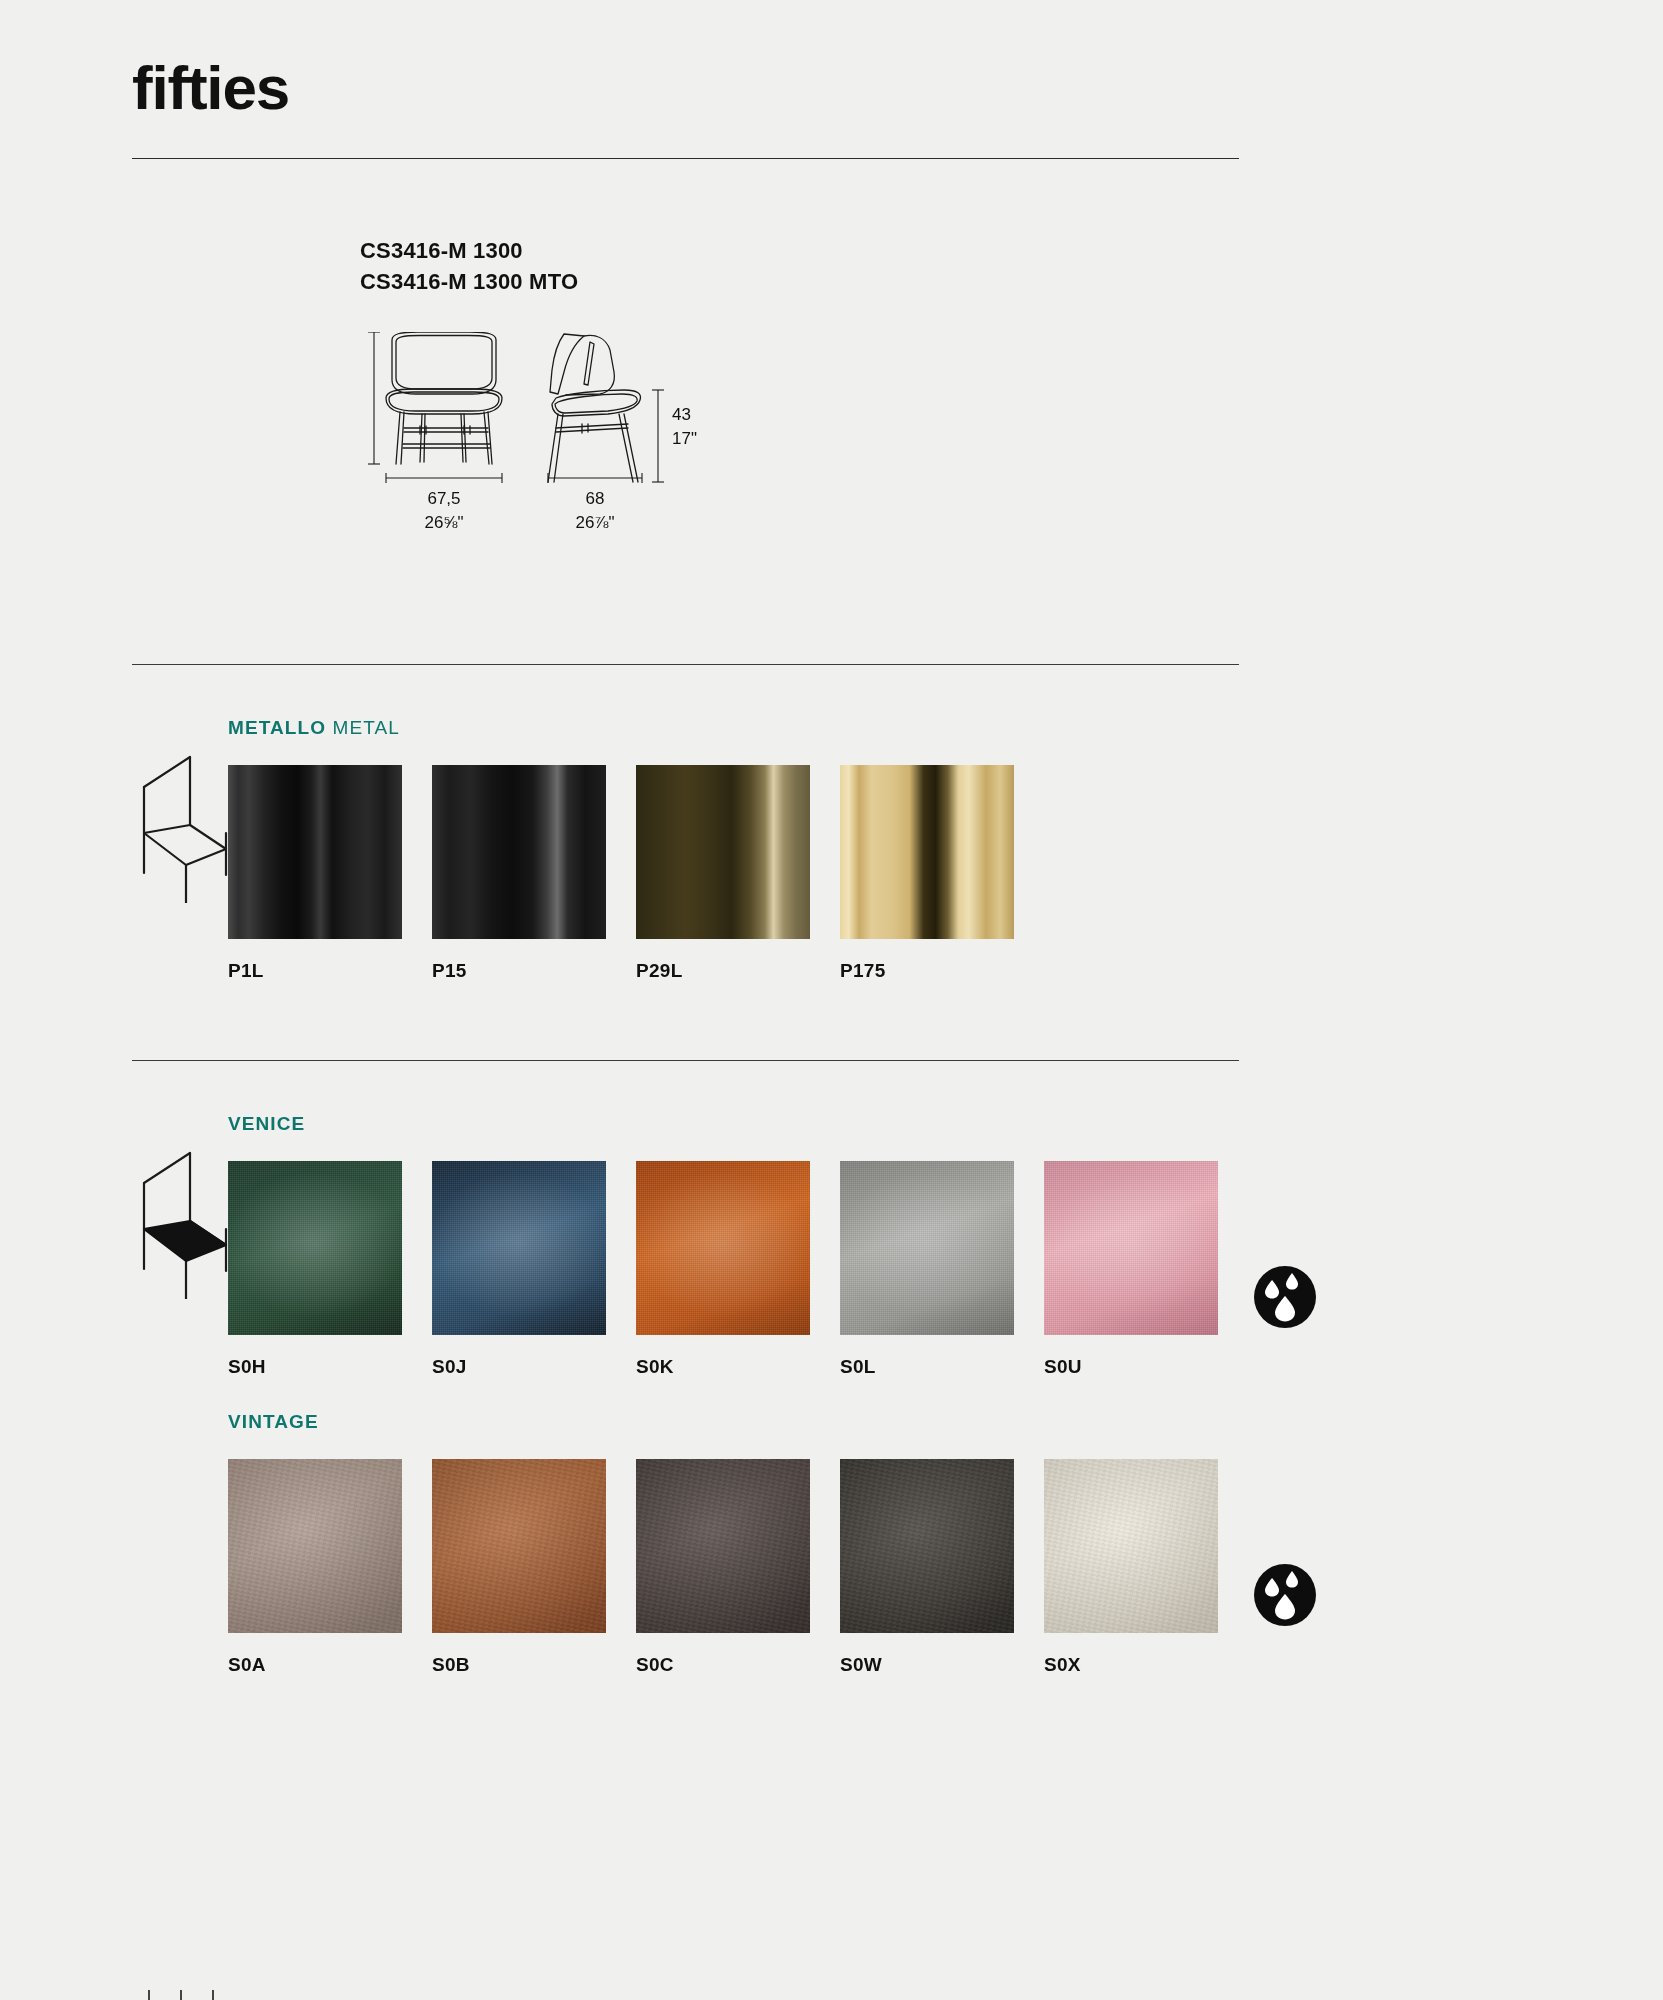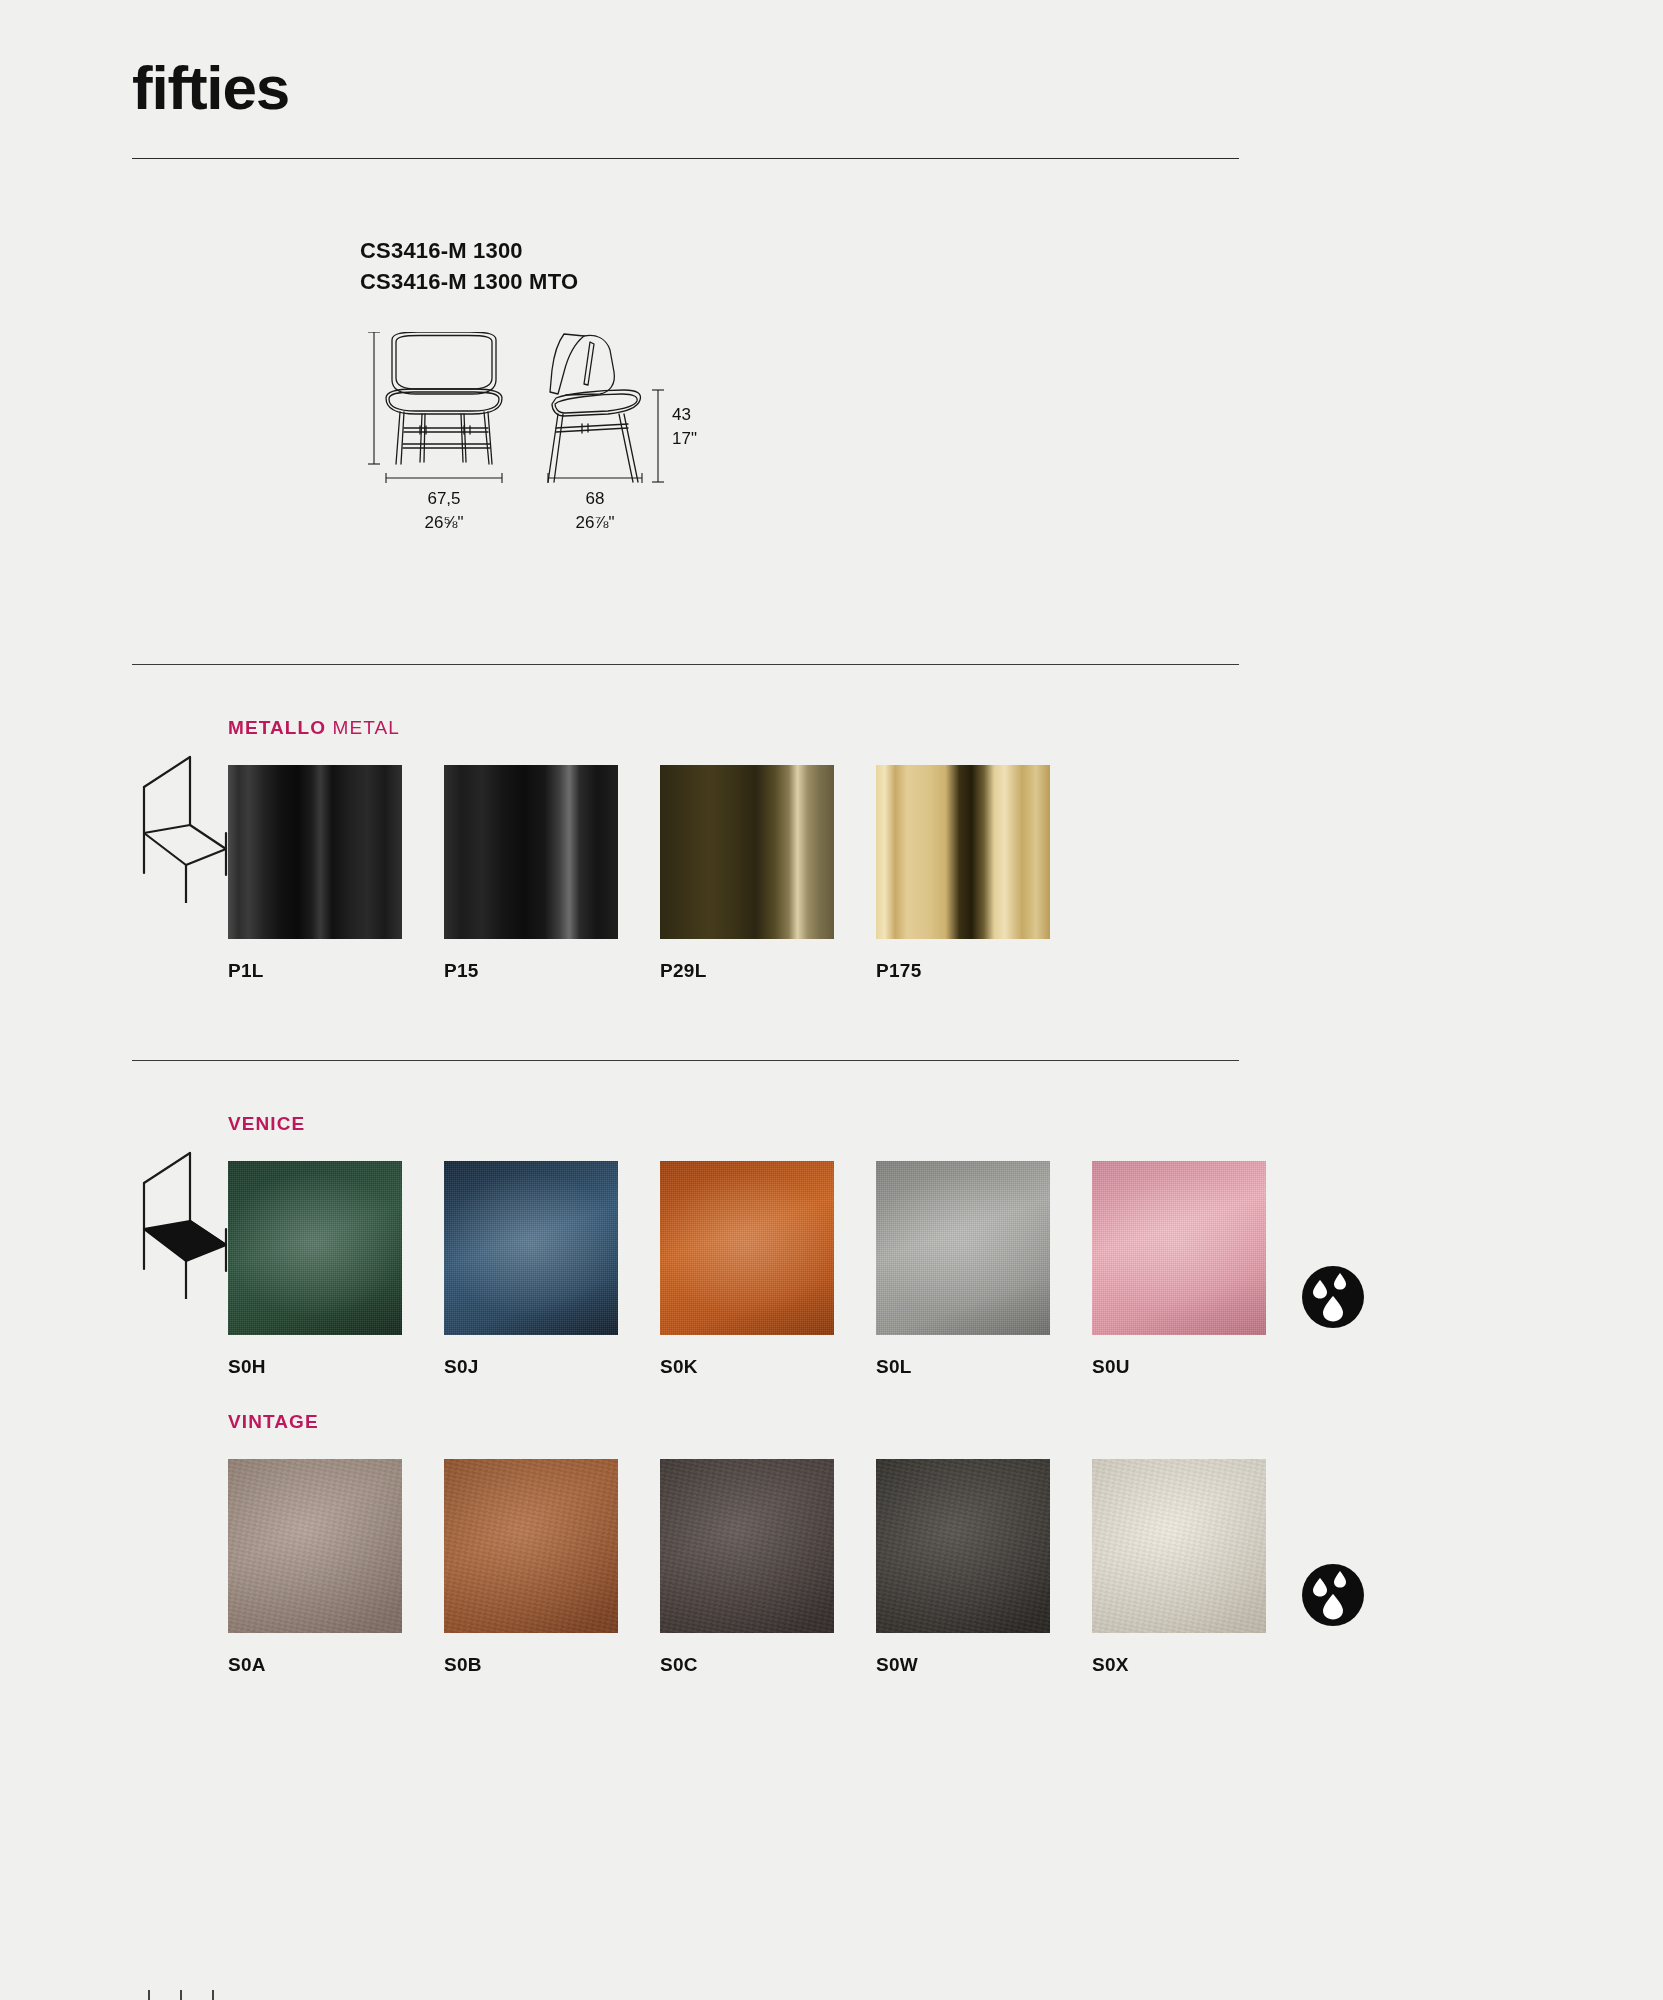--- a/index.html
+++ b/index.html
@@ -64,28 +64,28 @@
     padding-left:130px;
     box-sizing:border-box;
     padding-top:36px;
   }
   .section-body{flex:1 1 auto;}
   .section-head{
     font-size:19px;
     font-weight:400;
     letter-spacing:1.1px;
     margin:0 0 26px 0;
-    color:#be185d;
+    color:#0f766e;
   }
   .section-head b{font-weight:700;}
 
   .swatch-row{
     display:flex;
     align-items:flex-start;
-    gap:42px;
+    gap:30px;
   }
   .swatch-cell{width:174px;}
   .swatch{
     width:174px;
     height:174px;
     position:relative;
     overflow:hidden;
     box-sizing:border-box;
   }
   .swatch-label{

